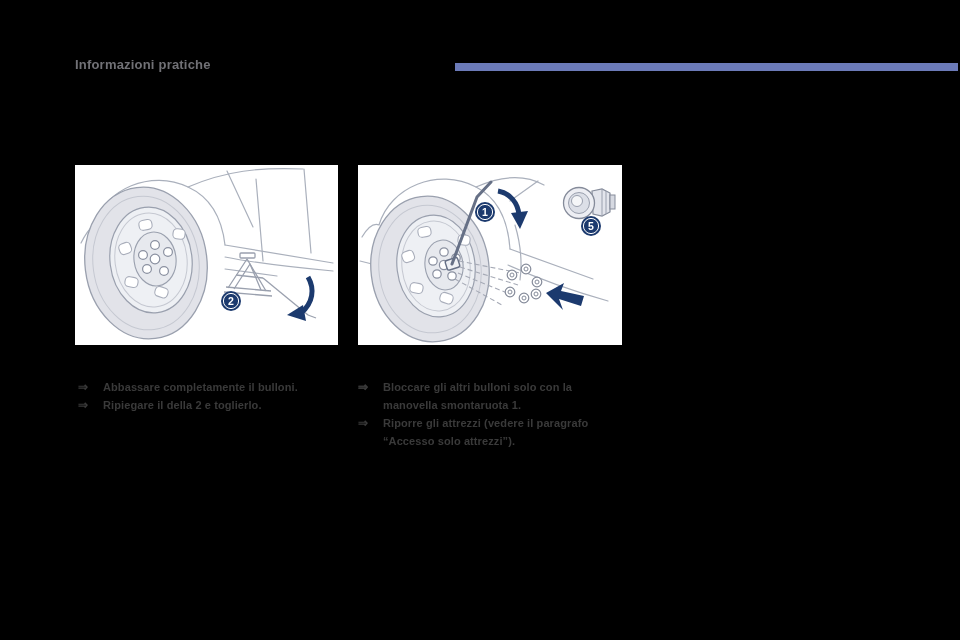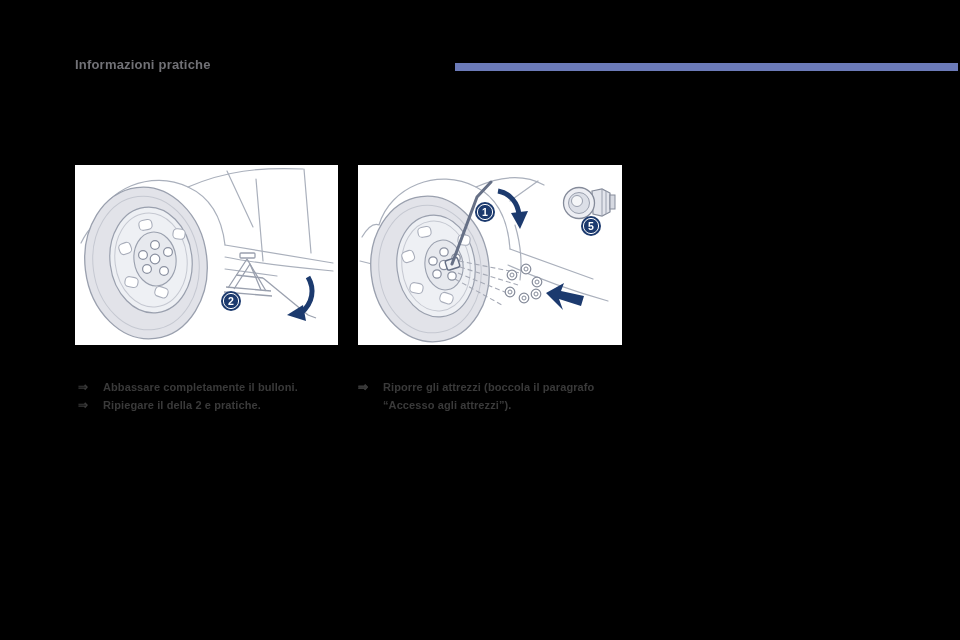--- a/index.html
+++ b/index.html
@@ -175,32 +175,33 @@
     </svg>
   </div>
 
   <div class="ins ins-left">
     <div class="ins-item">
       <span class="bullet">⇒</span>
       <span>Abbassare completamente il bulloni.</span>
     </div>
     <div class="ins-item">
       <span class="bullet">⇒</span>
-      <span><span>Ripiegare il della </span><b>2</b><span> e pratiche.</span></span>
+      <span><span>Ripiegare il della </span><b>2</b><span> e toglierlo.</span></span>
     </div>
   </div>
 
   <div class="ins ins-right">
     <div class="ins-item">
       <span class="bullet">⇒</span>
     </div>
     <div class="ins-item">
       <span class="bullet">⇒</span>
-    </div>
-    <div class="ins-item">
-      <span class="bullet">⇒</span>
-      <span>Riporre gli attrezzi (boccola il paragrafo “Accesso agli attrezzi”).</span>
+      <span><span>Bloccare gli altri bulloni solo con la manovella smontaruota </span><b>1</b><span>.</span></span>
+    </div>
+    <div class="ins-item">
+      <span class="bullet">⇒</span>
+      <span>Riporre gli attrezzi (vedere il paragrafo “Accesso solo attrezzi”).</span>
     </div>
   </div>
 
   <div class="page-number">264</div>
 
 </div>
 
 </body></html>

